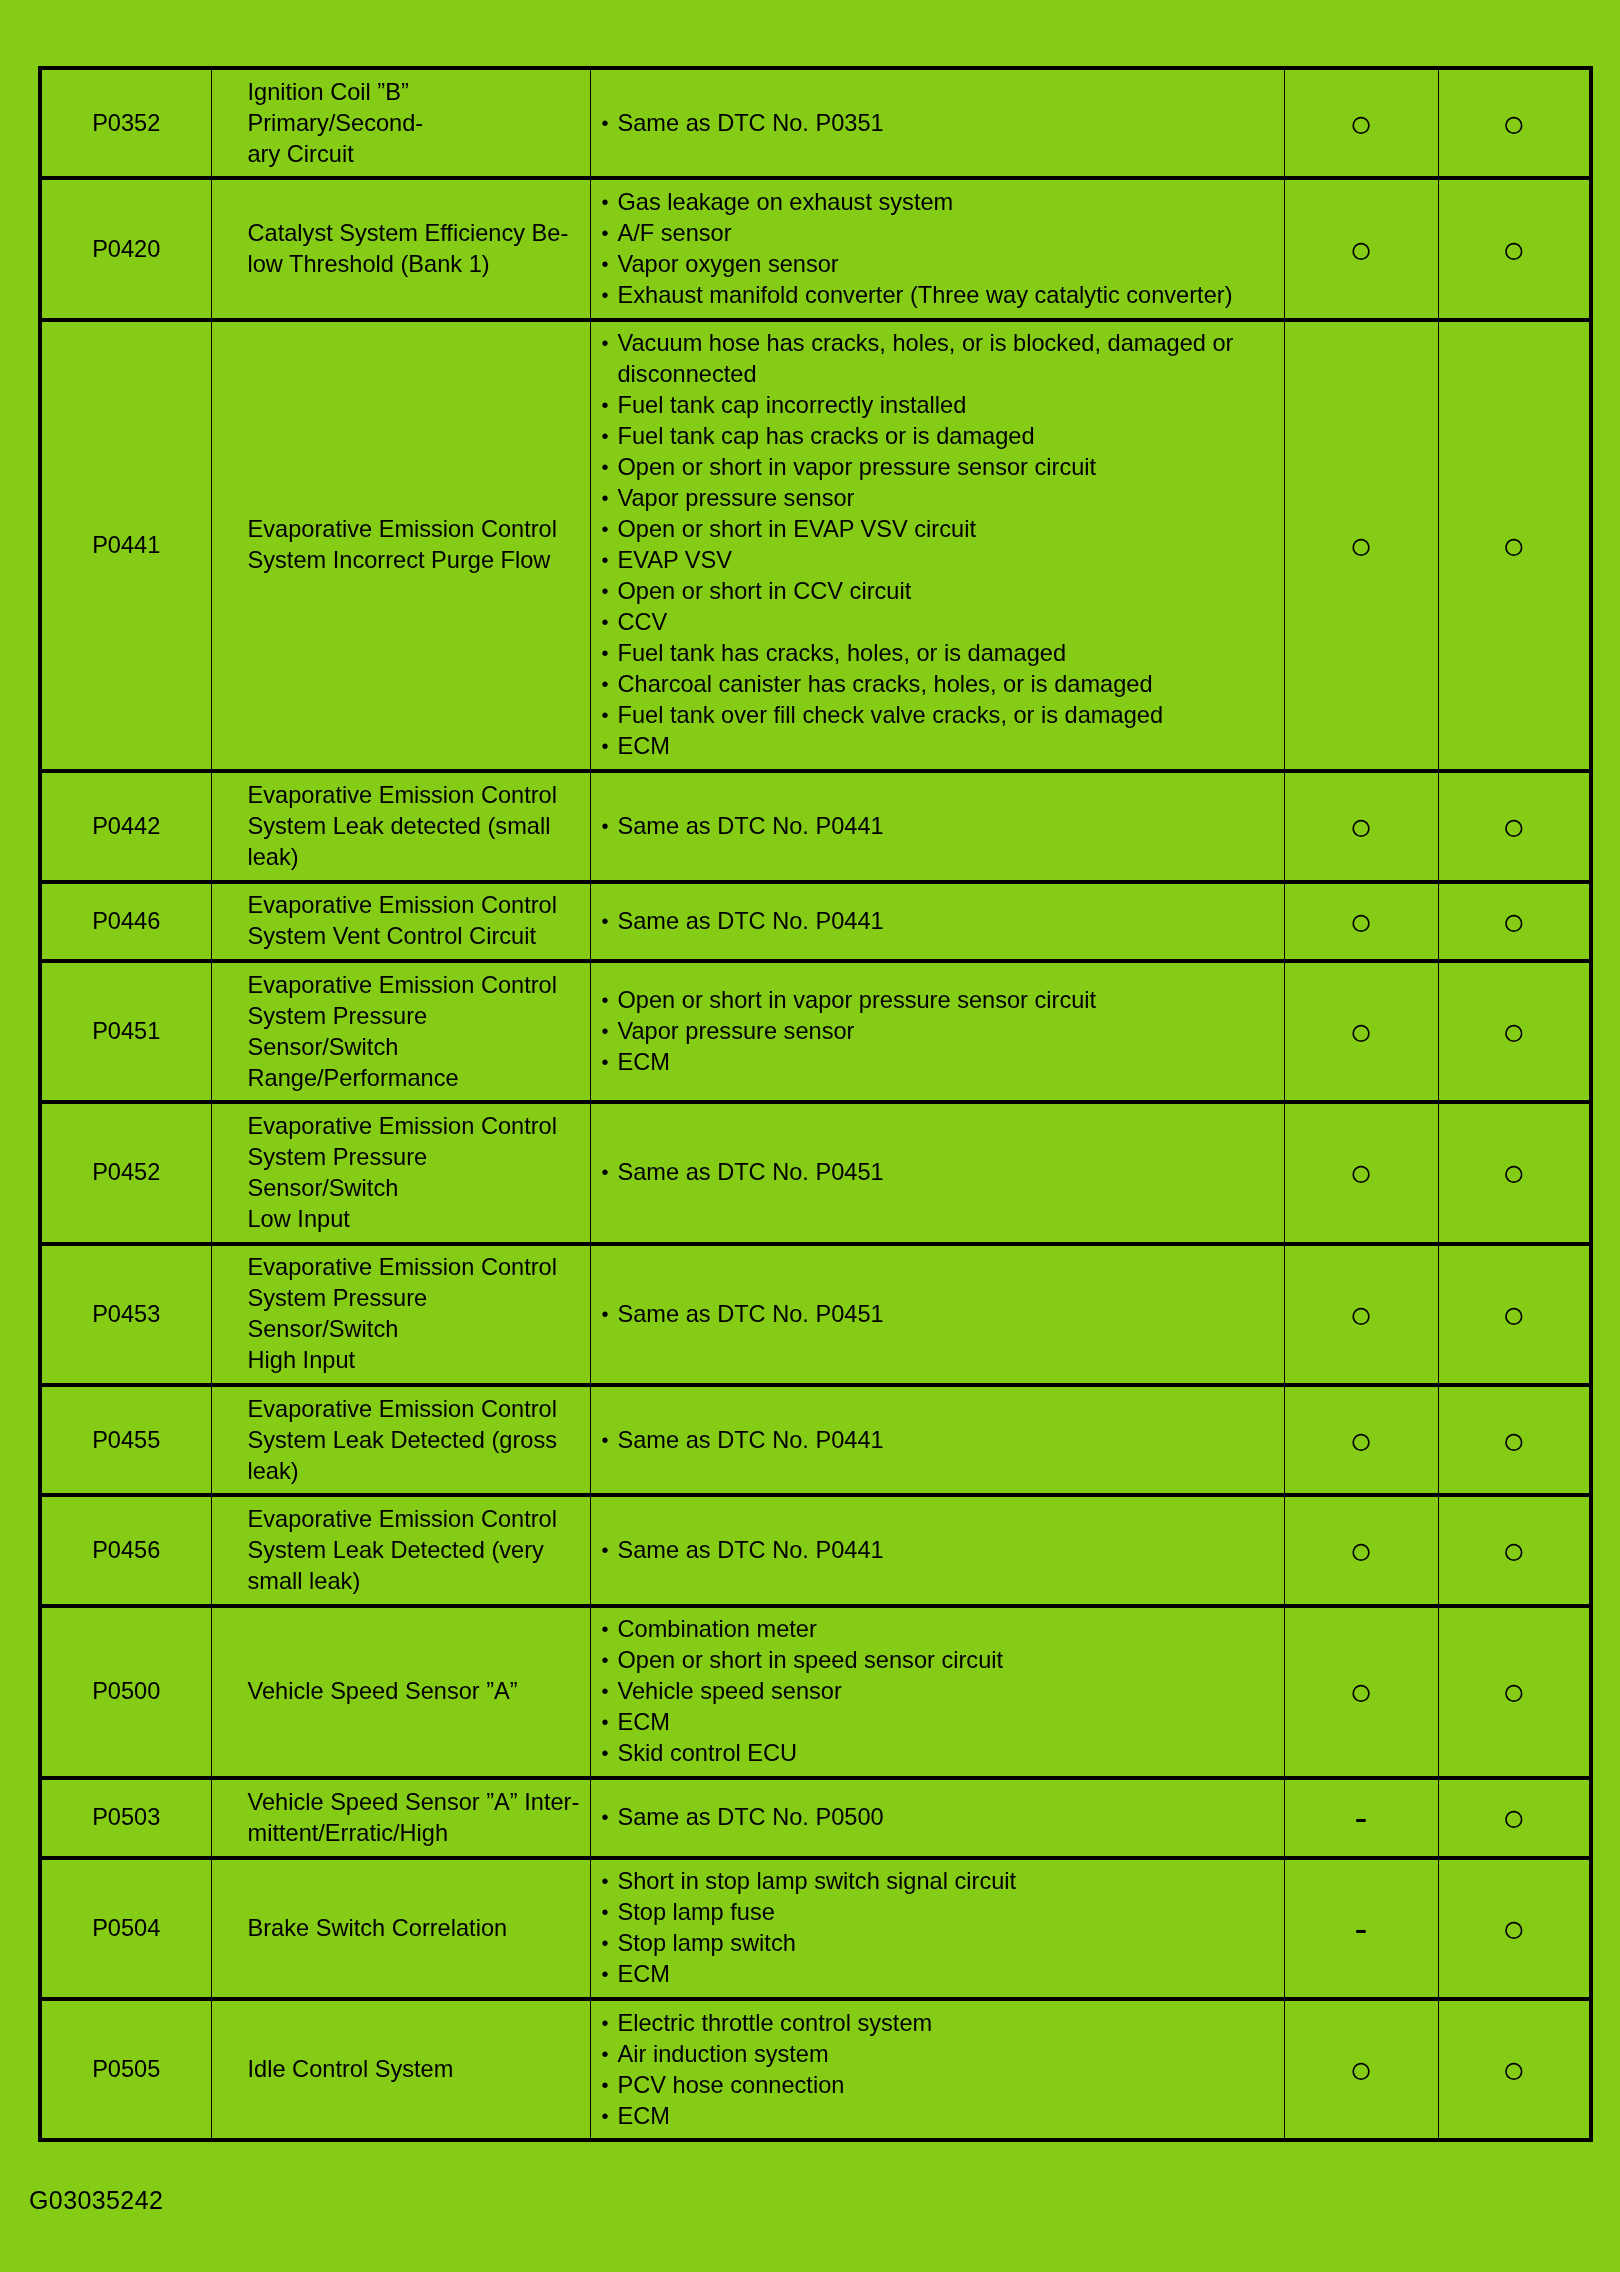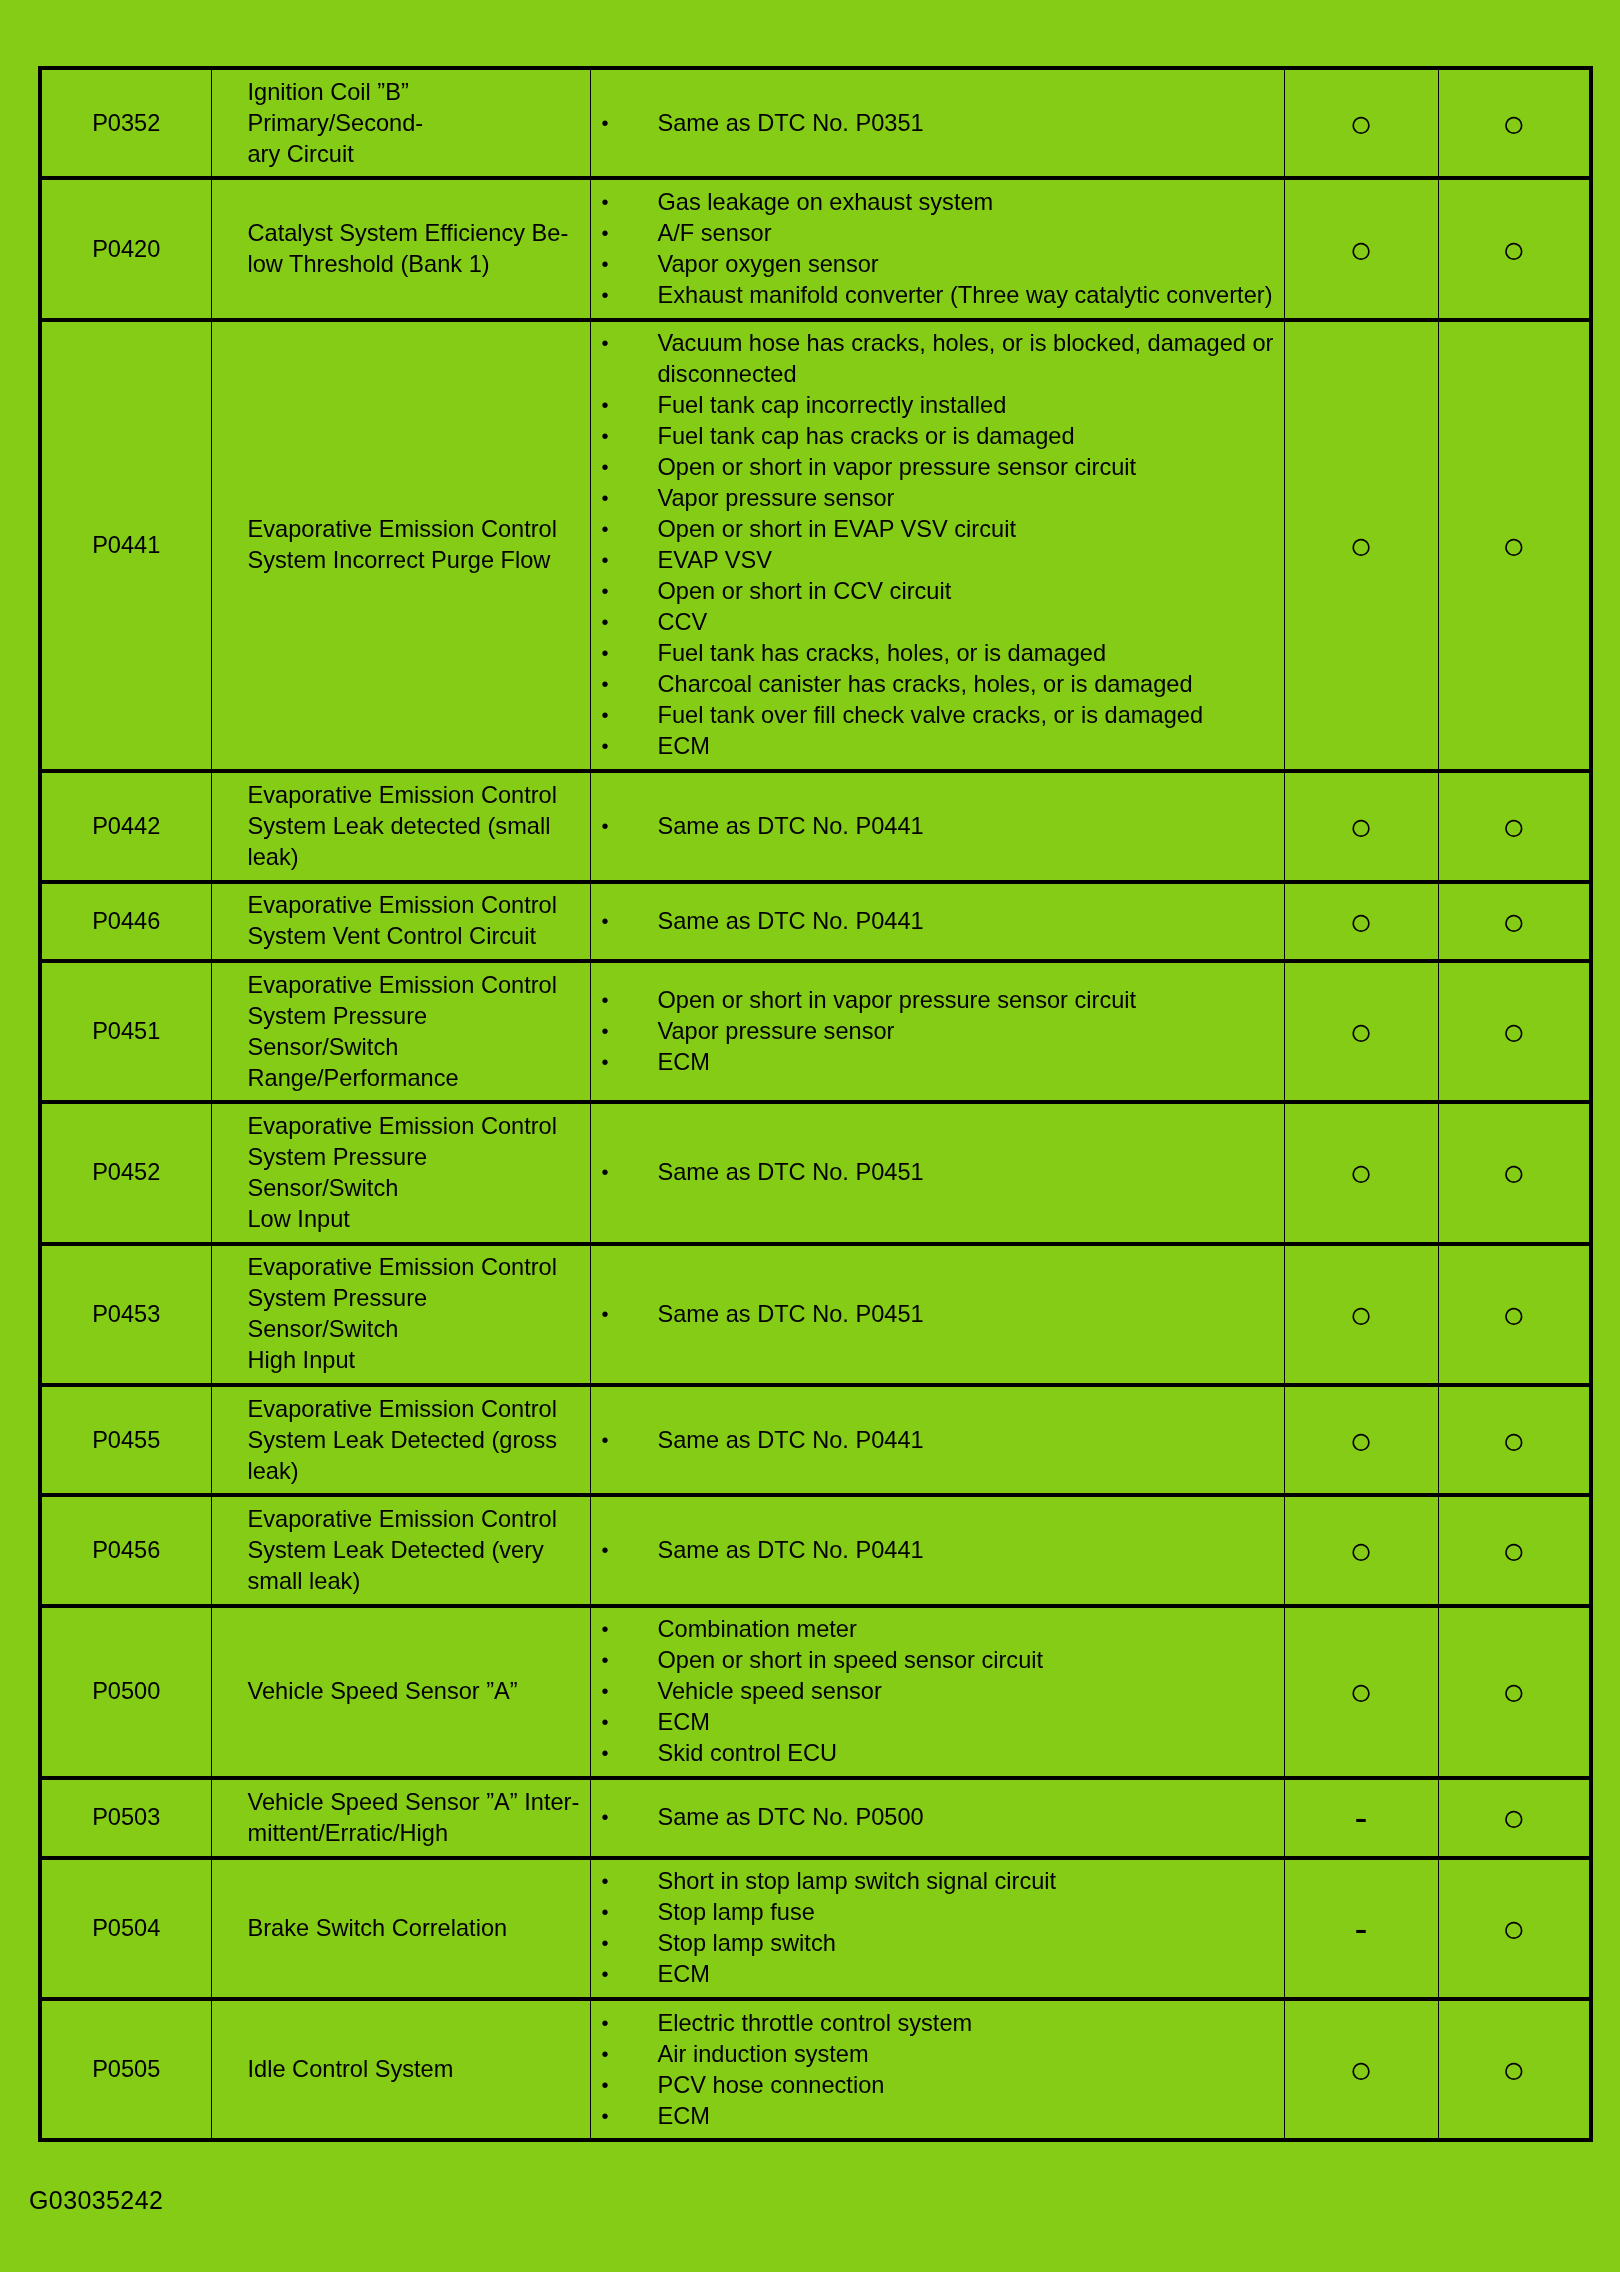--- a/index.html
+++ b/index.html
@@ -54,21 +54,20 @@
   .bullet {
     flex: 0 0 16px;
     width: 16px;
     font-size: 20px;
     line-height: 31px;
   }
   .cause-text {
     font-size: 23.6px;
     line-height: 31px;
     white-space: pre-line;
-    margin-left: 40px;
   }
   .c-mark {
     text-align: center;
     padding: 1.7px;
   }
   .mark {
     font-size: 39px;
     line-height: 1;
     font-weight: 400;
   }

